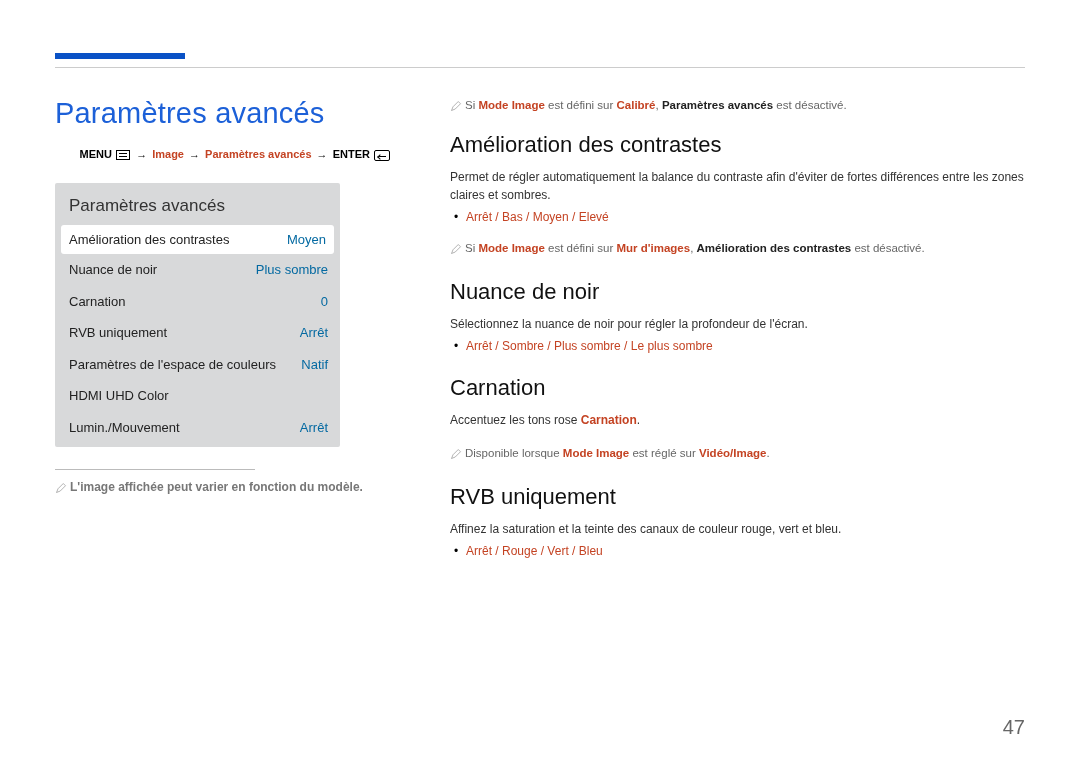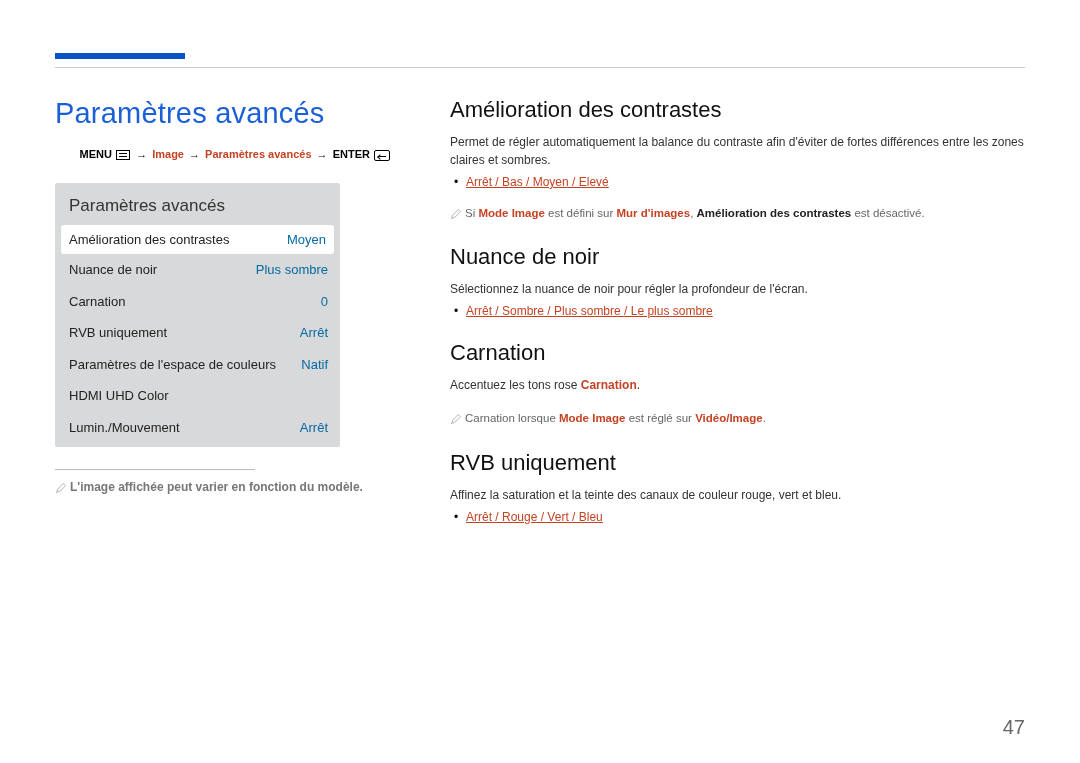--- a/index.html
+++ b/index.html
@@ -127,21 +127,20 @@
     color: #333;
     line-height: 1.5;
     margin-bottom: 6px;
   }
   .opts {
     font-size: 12px;
     color: #c44323;
     margin-bottom: 6px;
     margin-left: 16px;
     position: relative;
-    text-decoration: underline;
   }
   .opts::before{
     content:"•"; position:absolute; left:-12px; color:#000;
   }
   .section { margin-bottom: 22px; }
   .section-sm { margin-bottom: 18px; }
   .inline-note {
     font-size: 11.5px; color:#666; line-height:1.5;
     margin-top:16px;
   }
@@ -208,20 +207,25 @@
 
   <div class="foot-rule"></div>
   <div class="footnote">
     <span class="pen-icon"><svg viewBox="0 0 16 16">
           <path d="M2 14 L4 9 L11 2 L14 5 L7 12 Z" fill="none" stroke="#999" stroke-width="1"></path>
         </svg></span><span>L'image affichée peut varier en fonction du modèle.</span>
   </div>
 </div>
 
 <div class="right-col">
+  <div class="note">
+    <span class="pen-icon"><svg viewBox="0 0 16 16">
+          <path d="M2 14 L4 9 L11 2 L14 5 L7 12 Z" fill="none" stroke="#999" stroke-width="1"></path>
+        </svg></span><span>Si </span><span class="b">Mode Image</span><span> est défini sur </span><span class="b">Calibré</span><span>, </span><span class="bb">Paramètres avancés</span><span> est désactivé.</span>
+  </div>
 
   <div class="section">
     <div class="h2">Amélioration des contrastes</div>
     <div class="desc">Permet de régler automatiquement la balance du contraste afin d'éviter de fortes différences entre les zones claires et sombres.</div>
     <div class="opts">Arrêt / Bas / Moyen / Elevé</div>
     <div class="inline-note">
       <span class="pen-icon"><svg viewBox="0 0 16 16">
             <path d="M2 14 L4 9 L11 2 L14 5 L7 12 Z" fill="none" stroke="#999" stroke-width="1"></path>
           </svg></span><span>Si </span><span class="b">Mode Image</span><span> est défini sur </span><span class="b">Mur d'images</span><span>, </span><span class="bb">Amélioration des contrastes</span><span> est désactivé.</span>
     </div>
@@ -234,21 +238,21 @@
   </div>
 
   <div class="section">
     <div class="h2">Carnation</div>
     <div class="desc">
       <span>Accentuez les tons rose </span><span style="color:#c44323;font-weight:600">Carnation</span><span>.</span>
     </div>
     <div class="inline-note">
       <span class="pen-icon"><svg viewBox="0 0 16 16">
             <path d="M2 14 L4 9 L11 2 L14 5 L7 12 Z" fill="none" stroke="#999" stroke-width="1"></path>
-          </svg></span><span>Carnation lorsque </span><span class="b">Mode Image</span><span> est réglé sur </span><span class="b">Vidéo/Image</span><span>.</span>
+          </svg></span><span>Disponible lorsque </span><span class="b">Mode Image</span><span> est réglé sur </span><span class="b">Vidéo/Image</span><span>.</span>
     </div>
   </div>
 
   <div class="section-sm">
     <div class="h2">RVB uniquement</div>
     <div class="desc">Affinez la saturation et la teinte des canaux de couleur rouge, vert et bleu.</div>
     <div class="opts">Arrêt / Rouge / Vert / Bleu</div>
   </div>
 </div>
 

